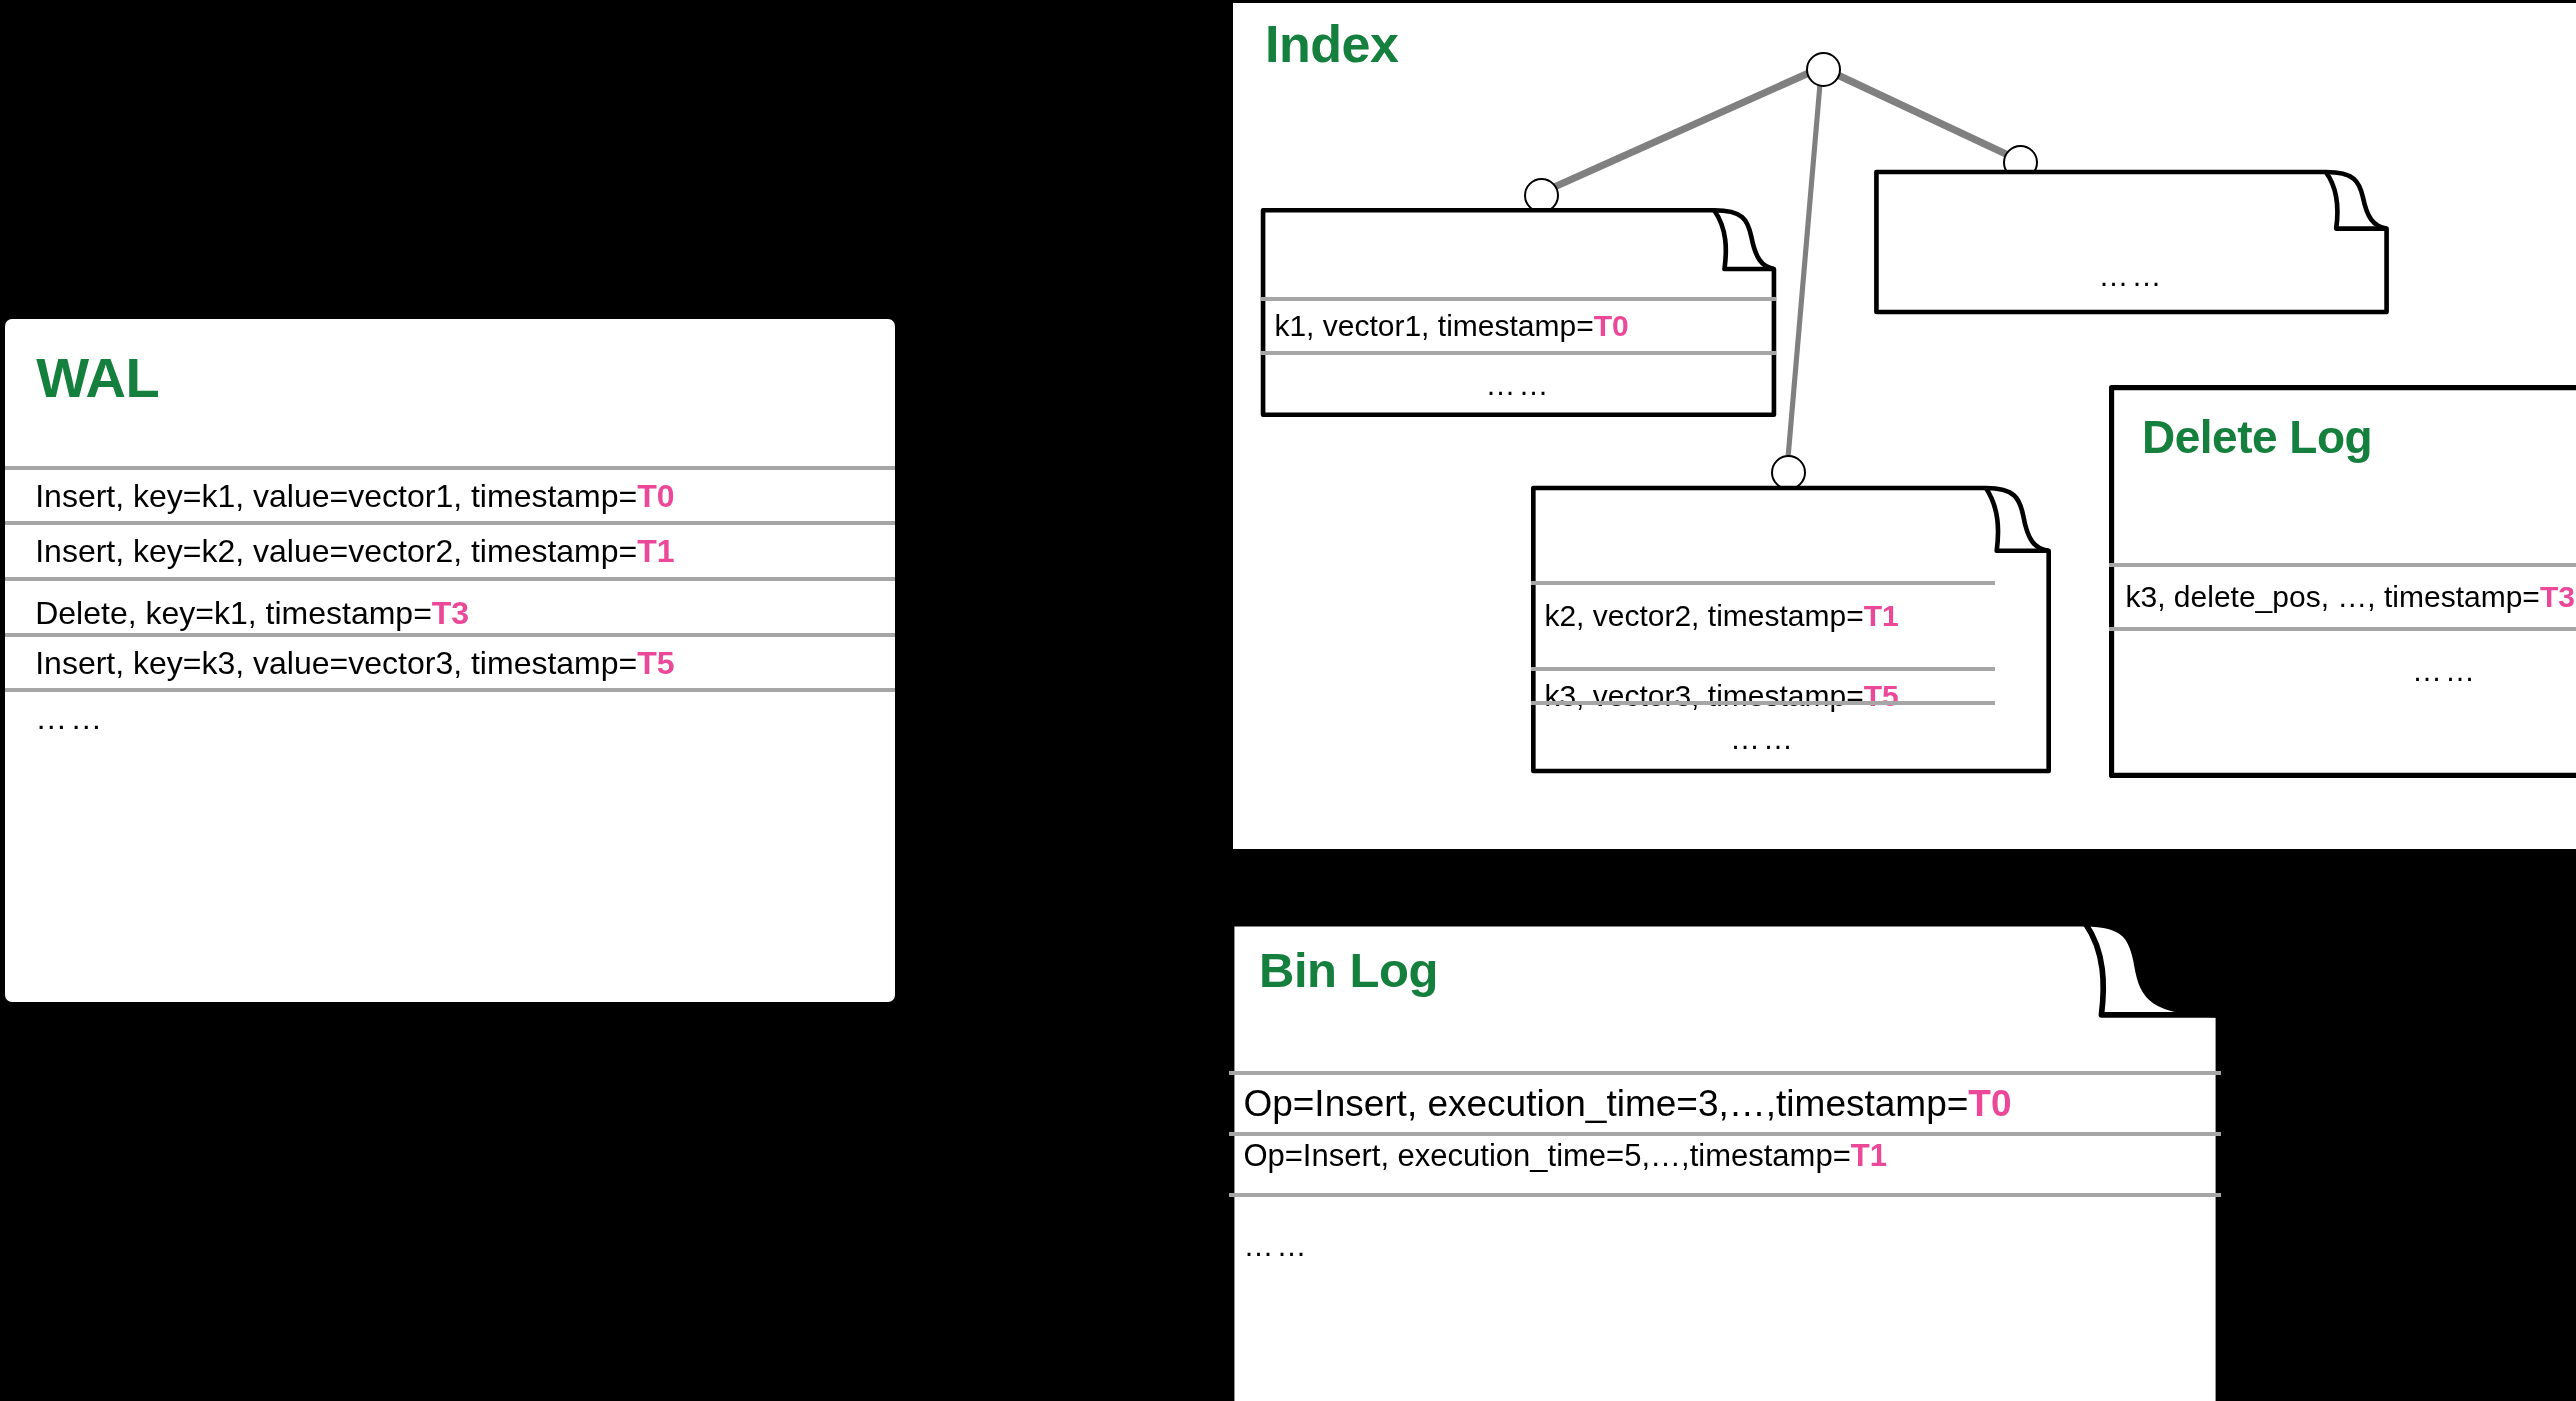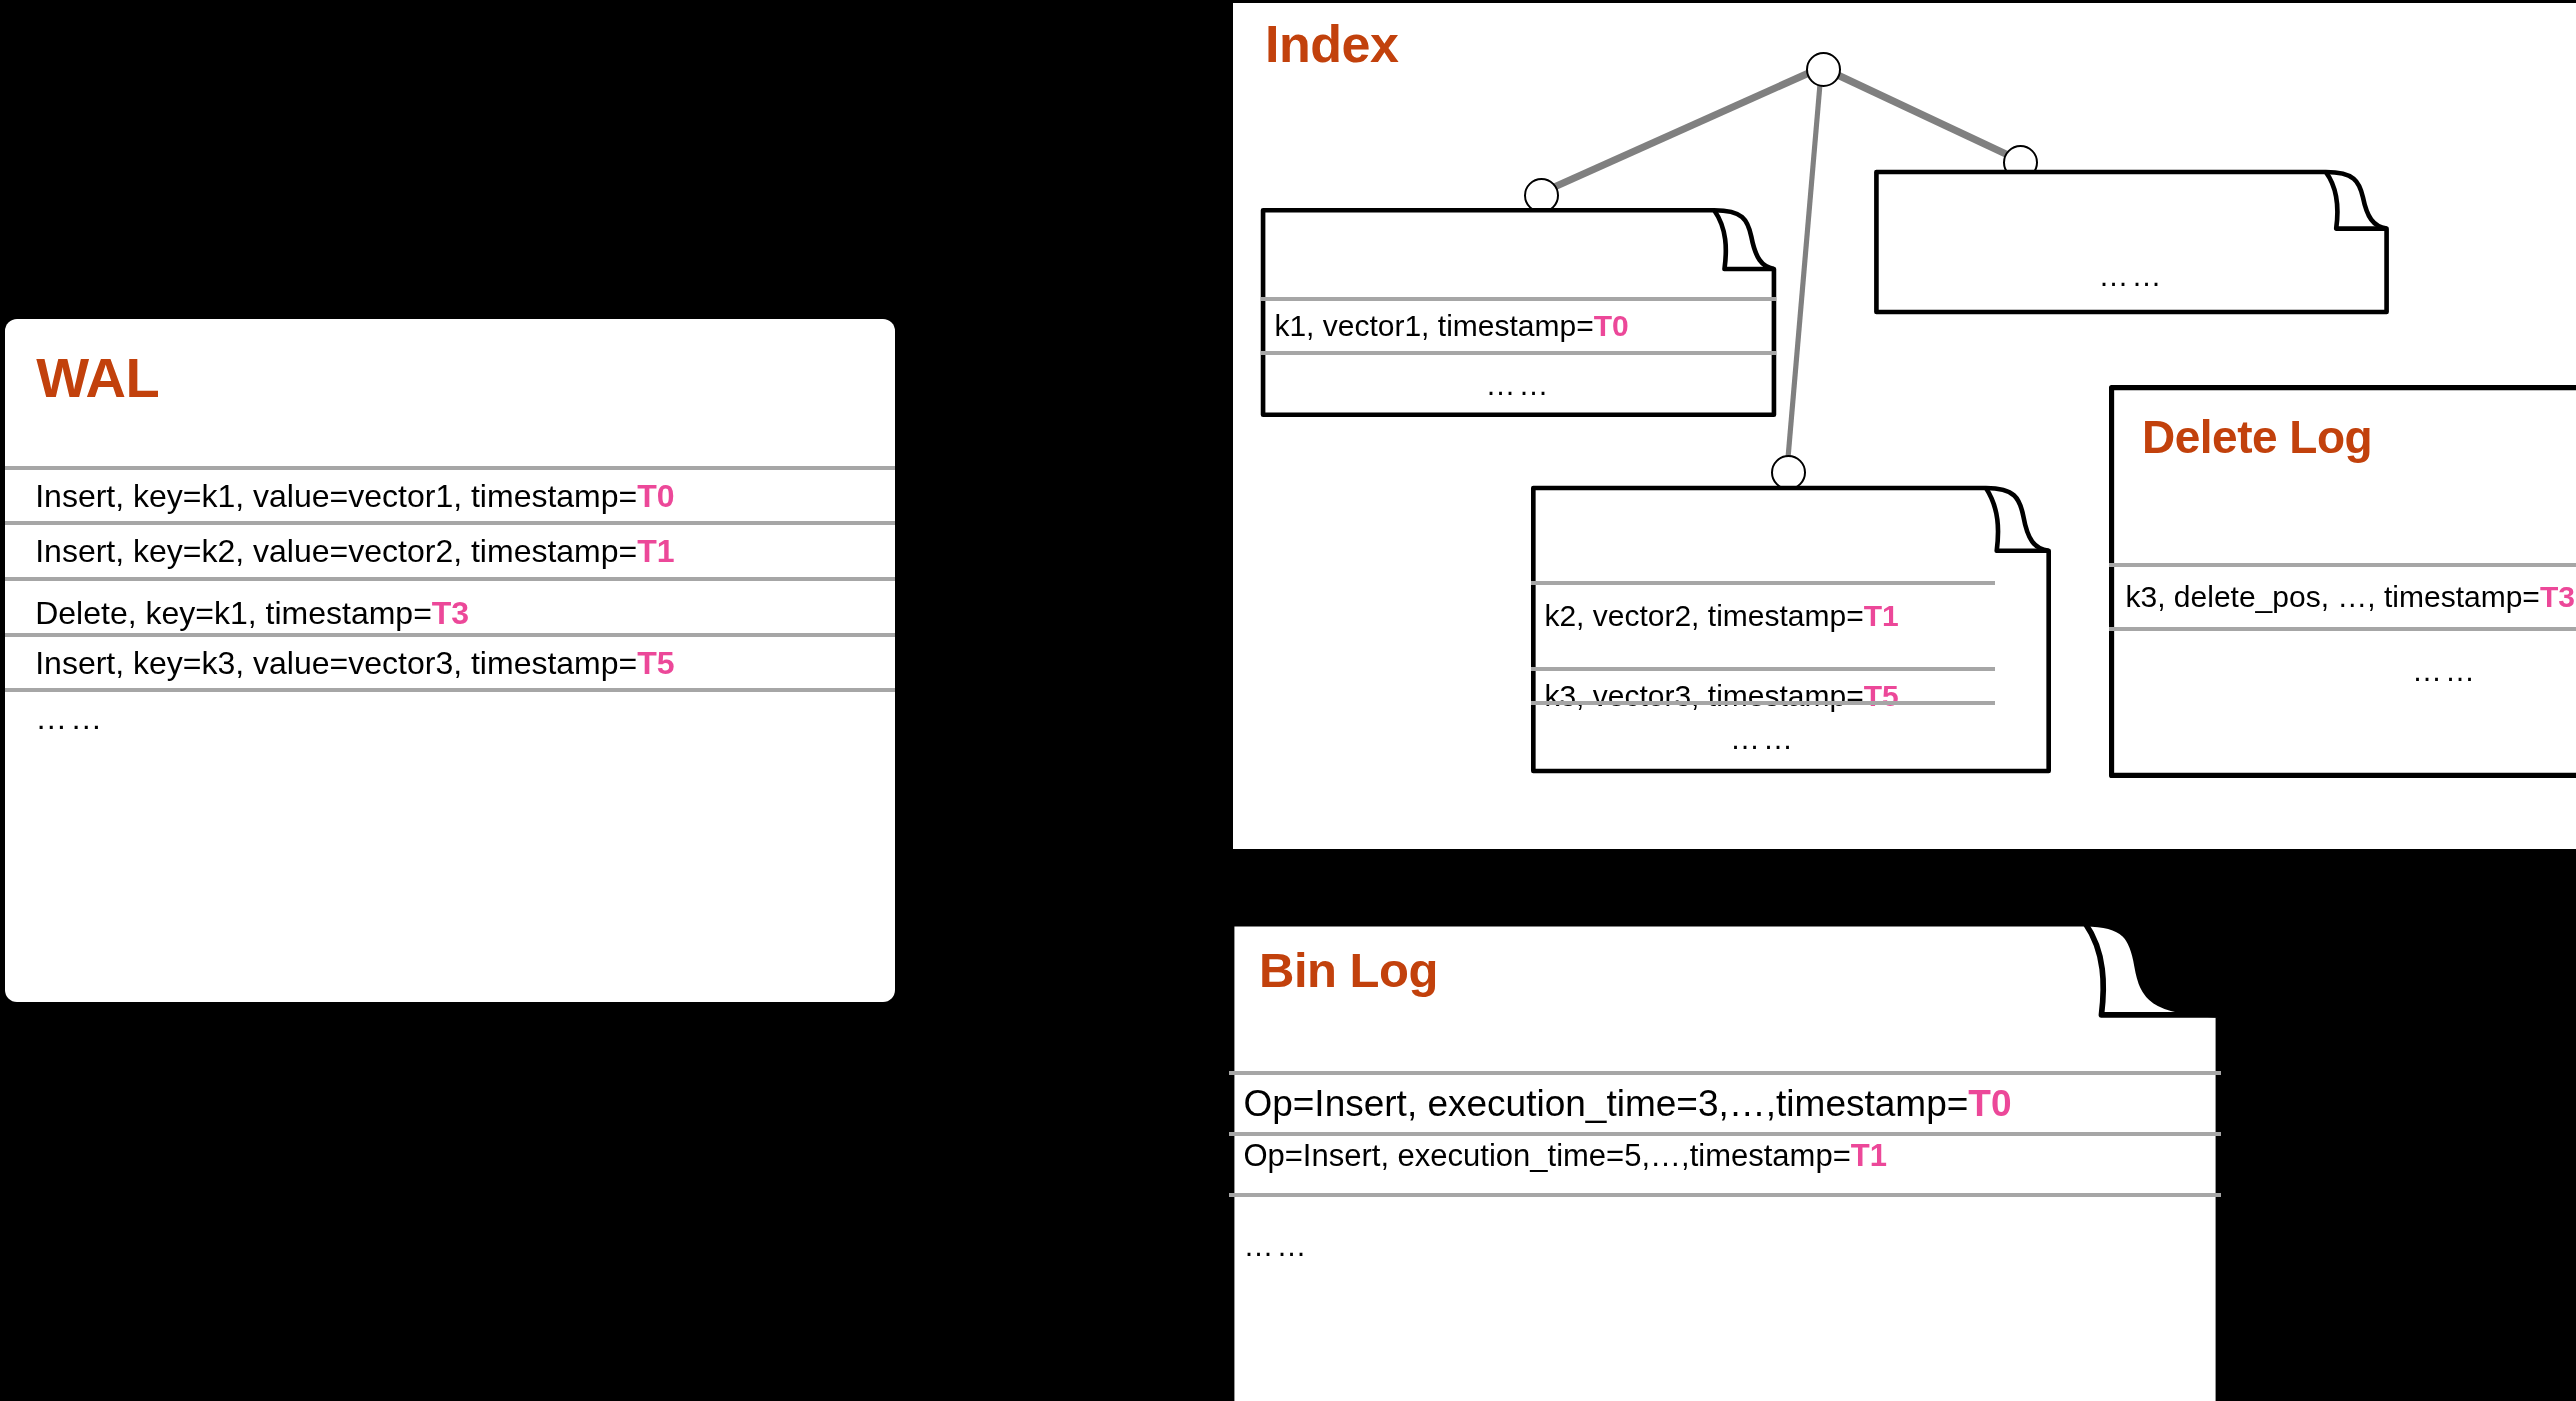--- a/index.html
+++ b/index.html
@@ -4,28 +4,28 @@
 <style>
   html,body{margin:0;padding:0;background:#000;}
   body{
     width:2817px;height:1402px;
     position:relative;overflow:hidden;
     font-family:"Liberation Sans", sans-serif;
     -webkit-font-smoothing:antialiased;
   }
   .panel{position:absolute;background:#fff;box-sizing:border-box;}
   .panel-title{
-    position:absolute;font-weight:bold;color:#c2410c;
+    position:absolute;font-weight:bold;color:#15803d;
     font-family:"Liberation Sans", sans-serif;
     letter-spacing:-0.5px;
     white-space:nowrap;
   }
 
   
-  #wal{left:5.2px;top:319px;width:890px;height:683px;border-radius:12px;}
+  #wal{left:5.2px;top:319px;width:890px;height:683px;border-radius:7px;}
   #wal .title{left:31px;top:26px;font-size:56px;}
   .wal-row{
     position:absolute;left:0;width:100%;
     border-top:4.6px solid #a6a6a6;
     box-sizing:border-box;
     padding-left:48px;
   }
   .wal-row .txt{
     position:absolute;left:30px;top:50%;transform:translateY(-50%);
     font-size:32px;color:#000;white-space:nowrap;

